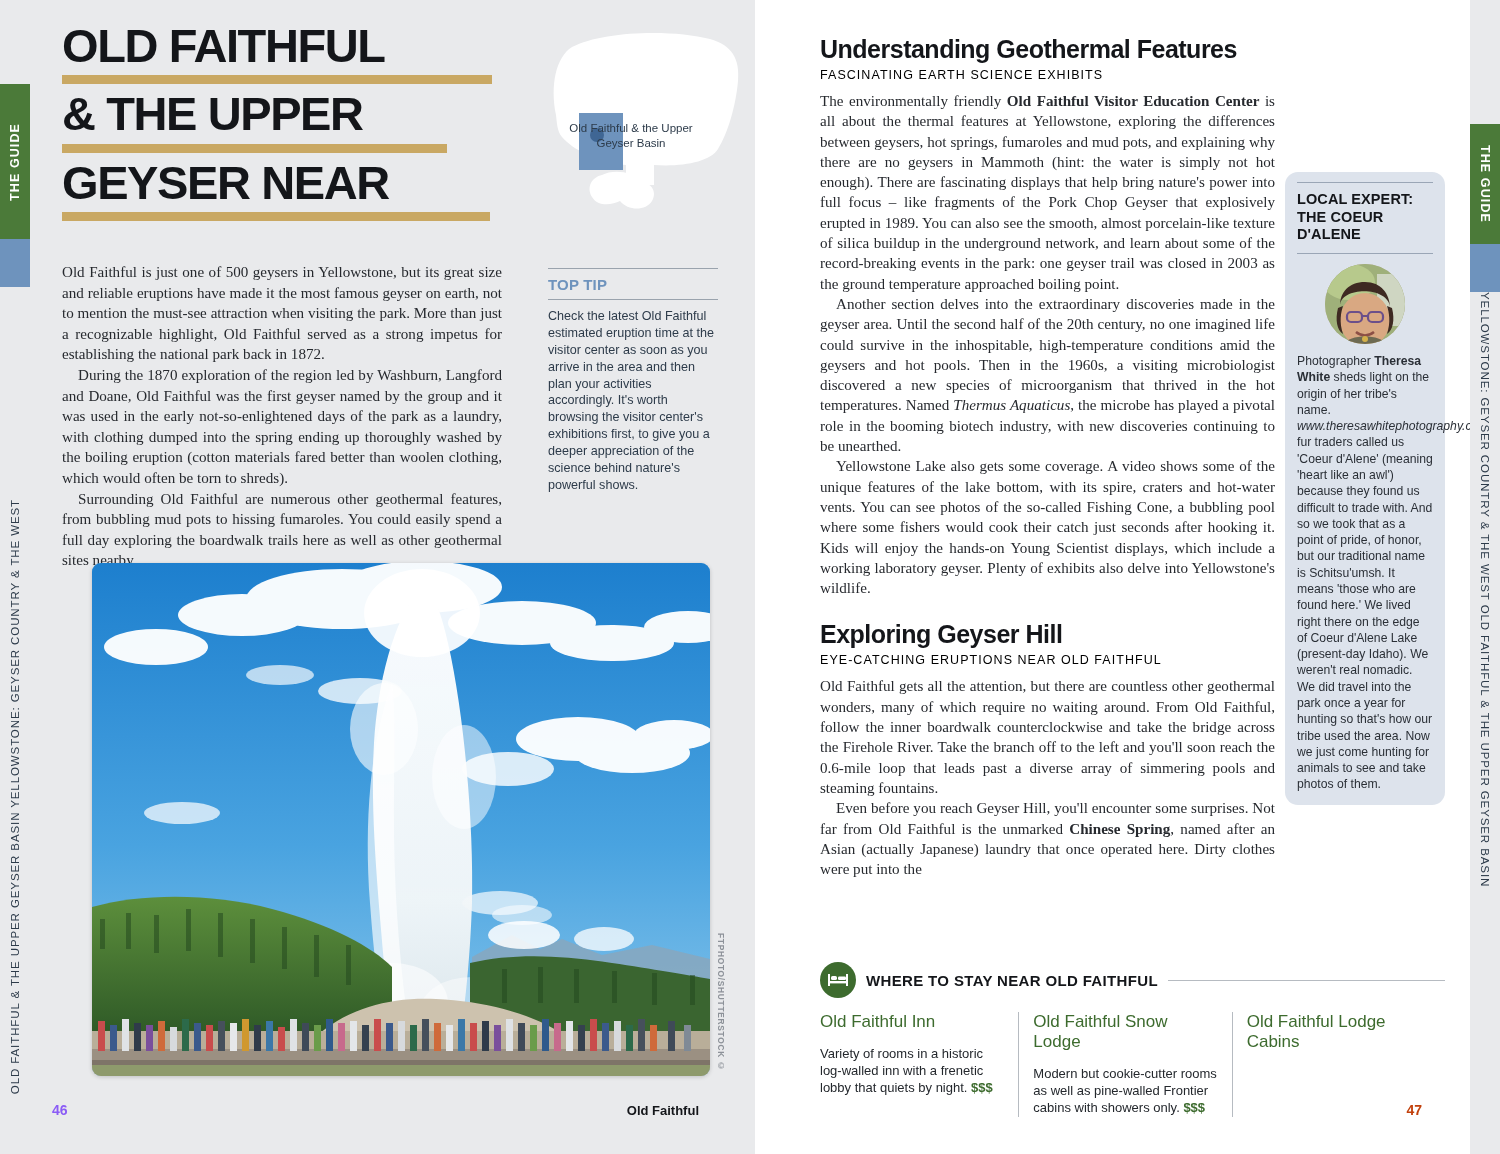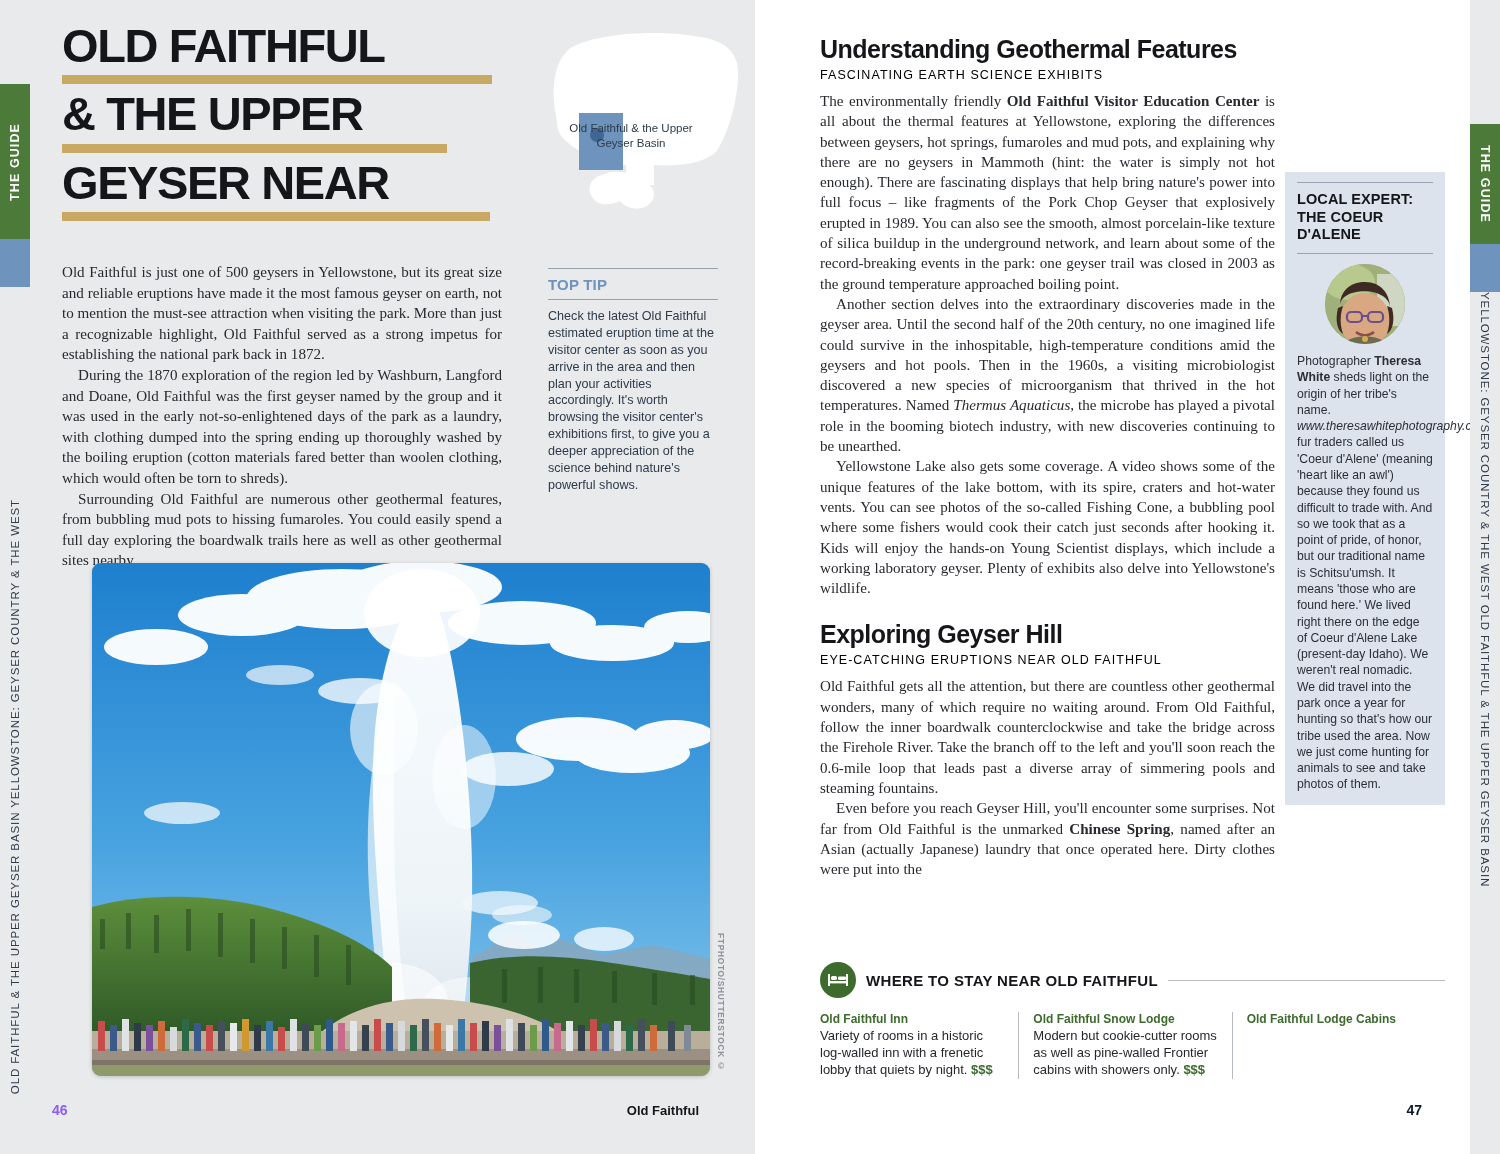--- a/index.html
+++ b/index.html
@@ -126,21 +126,21 @@
   }
   .rbody p { text-indent: 16px; }
   .rbody p.noind { text-indent: 0; }
   .rbody b { font-weight: bold; }
   .rbody i { font-style: italic; }
   .sec2 { margin-top: 22px; }
 
   
   .expert {
     position: absolute; left: 1285px; top: 172px; width: 160px;
-    background: #dde3ec; border-radius: 0; padding: 10px 12px 12px 12px;
+    background: #dde3ec; border-radius: 13px; padding: 10px 12px 12px 12px;
   }
   .expert-rule { height: 1px; background: #9aa6b6; }
   .expert-h {
     font-size: 14.5px; font-weight: bold; color: #14161a;
     line-height: 1.22; padding: 8px 0 9px 0; letter-spacing: .1px;
   }
   .expert-photo {
     width: 80px; height: 80px; border-radius: 50%;
     margin: 10px auto 9px auto; overflow: hidden; background: #b9ad96;
   }
@@ -159,25 +159,25 @@
   }
   .stay-title {
     font-size: 15px; font-weight: bold; color: #14161a;
     letter-spacing: .35px; white-space: nowrap;
   }
   .stay-line { flex: 1; height: 1px; background: #b6bbc1; }
   .stay-cols { display: flex; margin-top: 14px; }
   .stay-col { flex: 1; padding: 0 14px; }
   .stay-col:first-child { padding-left: 0; }
   .stay-col + .stay-col { border-left: 1px solid #b6bbc1; }
-  .stay-name { font-size: 12px; font-weight: bold; color: #3d6b2e; margin-bottom: 2px; }
+  .stay-name { font-size: 17px; font-weight: normal; color: #3d6b2e; margin-bottom: 14px; }
   .stay-desc { font-size: 13px; line-height: 1.3; color: #24282d; }
   .stay-desc .price { font-weight: bold; color: #3d6b2e; }
 
-  .pg-47 { position: absolute; right: 48px; bottom: 36px; font-size: 14px; font-weight: bold; color: #0f172a; }
+  .pg-47 { position: absolute; right: 48px; bottom: 36px; font-size: 14px; font-weight: bold; color: #c2410c; }
 </style>
 </head>
 <body>
 
 <div id="page">
 
   <div class="page-left">
 
     <div class="title-block">
       <div class="title-line">OLD FAITHFUL</div>

